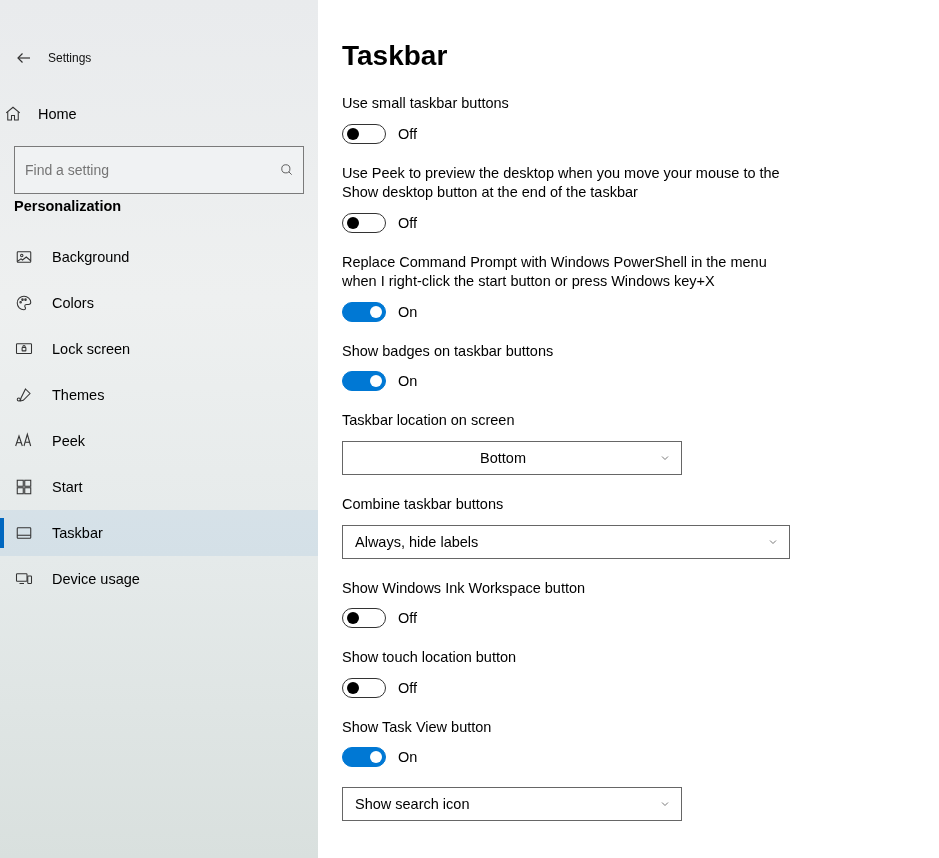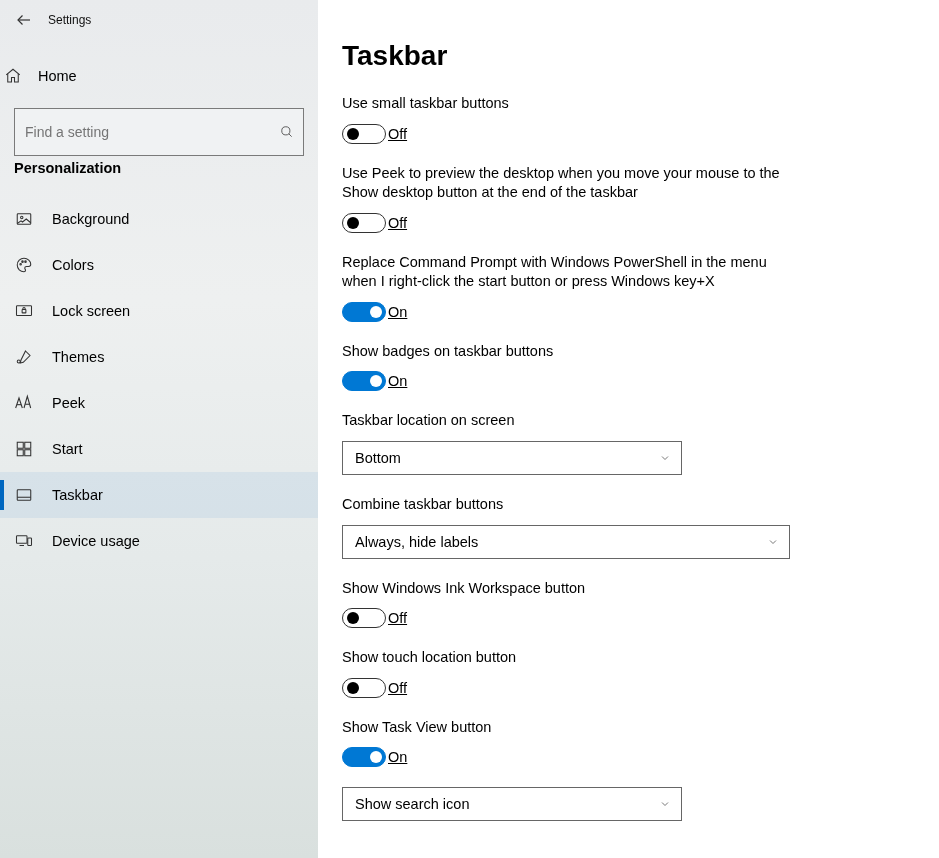--- a/index.html
+++ b/index.html
@@ -1,21 +1,21 @@
 <!DOCTYPE html>
 <html><head>
 <meta charset="utf-8">
 <style>
   * { box-sizing: border-box; margin: 0; padding: 0; }
   html, body { height: 100%; font-family: "Segoe UI", Arial, sans-serif; font-size: 14px; color:#000; }
   body { display:flex; width:939px; height:858px; background:#fff; }
 
   
   .sidebar { width:318px; height:100%; background:linear-gradient(180deg,#e9ebed 0%, #eef0f0 35%, #e5eaea 65%, #d9e0de 100%); display:flex; flex-direction:column; }
-  .titlebar { display:flex; align-items:center; height:40px; padding:0 6px; }
+  .titlebar { display:flex; align-items:center; height:40px; padding:0 6px;margin-top:38px; }
   .back-btn { width:36px; height:36px; display:flex; align-items:center; justify-content:center; cursor:pointer; }
   .titlebar-title { margin-left:6px; font-size:12px; color:#111; }
 
   .home-row { display:flex; align-items:center; padding:0 4px; height:44px; margin-top:14px; cursor:pointer; }
   .home-row svg { margin-right:16px; }
   .home-row span { font-size:14.5px; }
 
   .search-wrap { padding:0 14px; margin-top:10px; }
   .search { width:100%; height:48px; border:1px solid #7a7a7a; background:#f0f2f3; padding:0 30px 0 10px; font-size:14px; outline:none; position:relative; }
   .search-box { position:relative; }
@@ -30,21 +30,21 @@
   .nav-item .icon { width:20px; display:flex; justify-content:center; margin-right:18px; }
   .nav-item span { font-size:14.5px; }
 
   
   .main { flex:1; padding:40px 30px 20px 24px; overflow:auto; background:#fff; }
   .page-title { font-size:28px; font-weight:600; margin-bottom:22px; }
 
   .setting { margin-bottom:20px; max-width:460px; }
   .setting .label { font-size:14.5px; margin-bottom:10px; line-height:1.35; }
 
-  .toggle-row { display:flex; align-items:center; gap:2px;text-decoration:underline; }
+  .toggle-row { display:flex; align-items:center; gap:12px; }
   .toggle { width:44px; height:20px; border-radius:10px; position:relative; cursor:pointer; border:1px solid #333; background:#fff; }
   .toggle .knob { width:12px; height:12px; border-radius:50%; background:#000; position:absolute; top:3px; left:4px; transition:left .15s; }
   .toggle.on { background:#0078d4; border-color:#0078d4; }
   .toggle.on .knob { left:27px; background:#fff; }
   .toggle-state { font-size:14.5px; }
 
   .select { height:34px; border:1px solid #666; background:#fff; padding:0 30px 0 12px; font-size:14.5px; display:flex; align-items:center; position:relative; cursor:pointer; }
   .chev { position:absolute; right:10px; top:50%; transform:translateY(-50%); }
 
   svg { display:block; }
@@ -207,21 +207,21 @@
     <div class="toggle-row">
       <div class="toggle on">
           <div class="knob"></div>
         </div>
       <span class="toggle-state">On</span>
     </div>
   </div>
 
   <div class="setting">
     <div class="label">Taskbar location on screen</div>
-    <div class="select" style="width:340px;">
+    <div class="select" style="width:340px;justify-content:center;">
       <span>Bottom</span>
       <svg class="chev" width="12" height="12" viewBox="0 0 24 24" fill="none" stroke="#555" stroke-width="1.6">
           <polyline points="6 9 12 15 18 9"></polyline>
         </svg>
     </div>
   </div>
 
   <div class="setting">
     <div class="label">Combine taskbar buttons</div>
     <div class="select" style="width:448px;">

